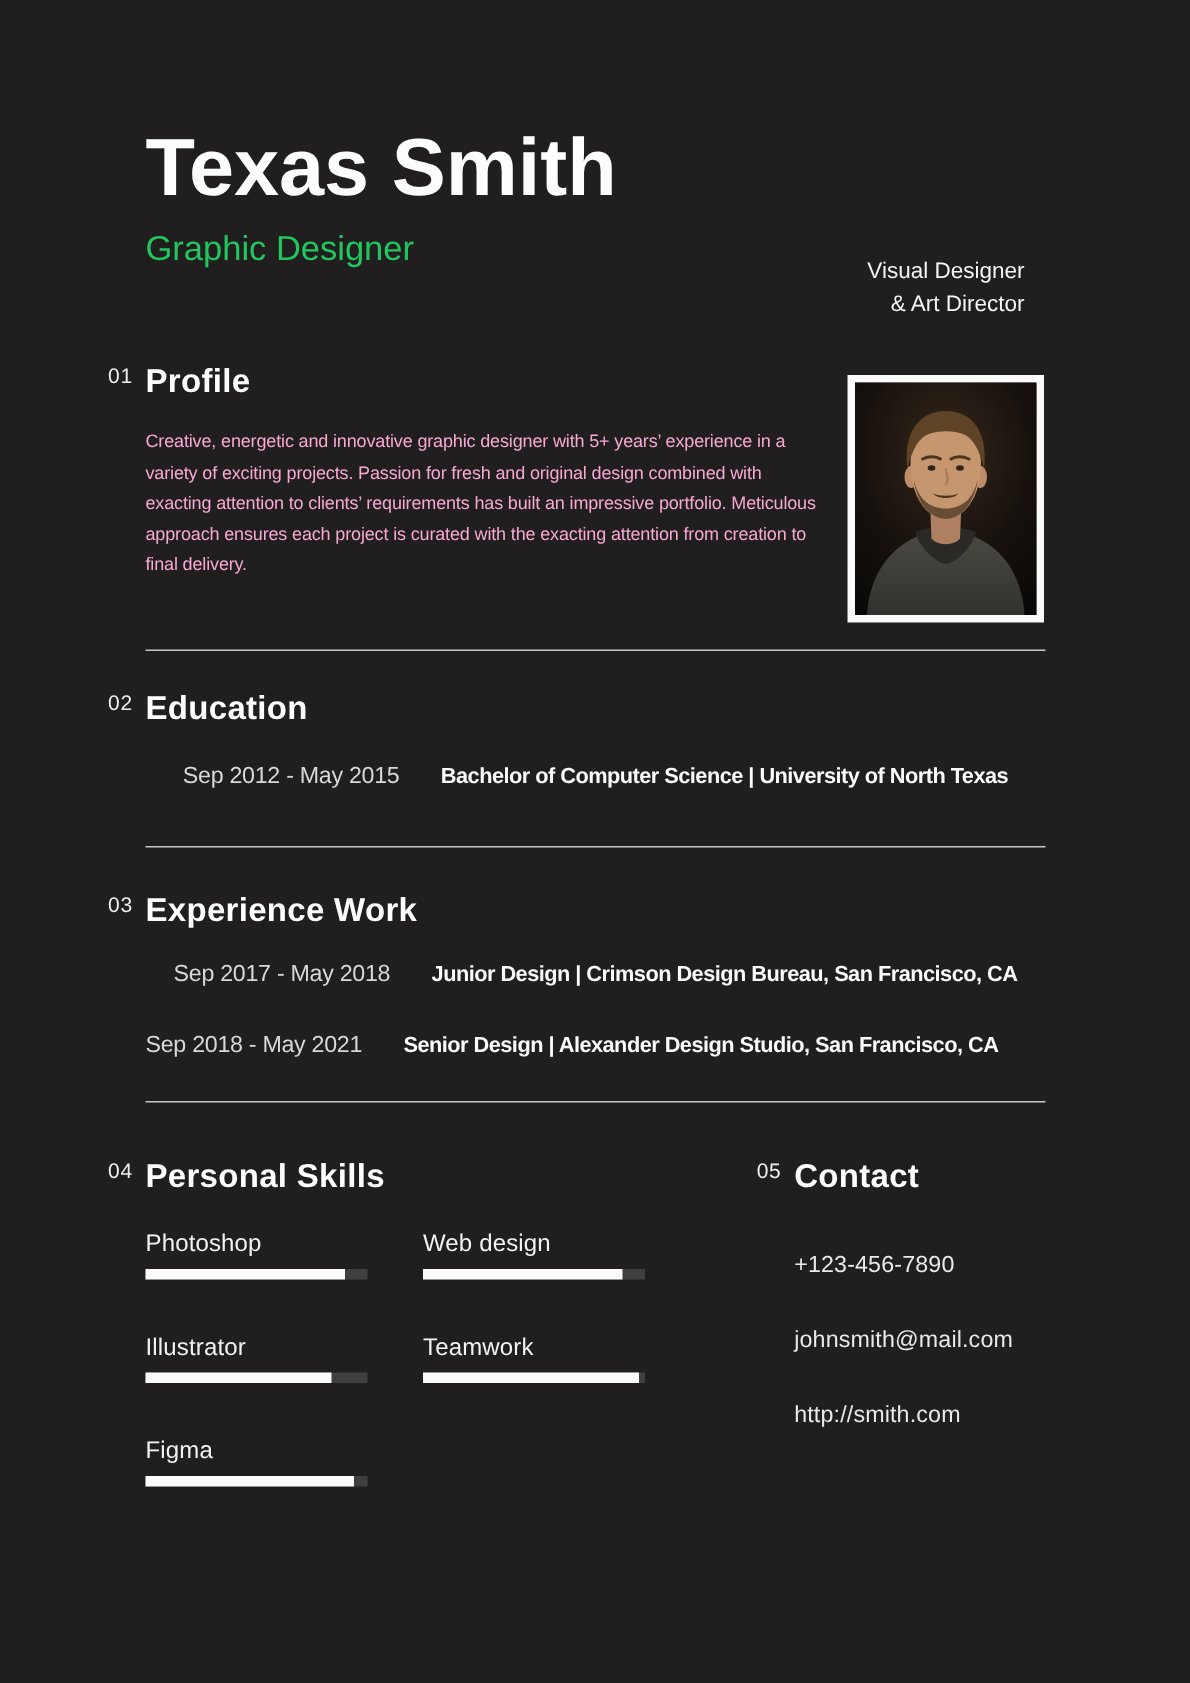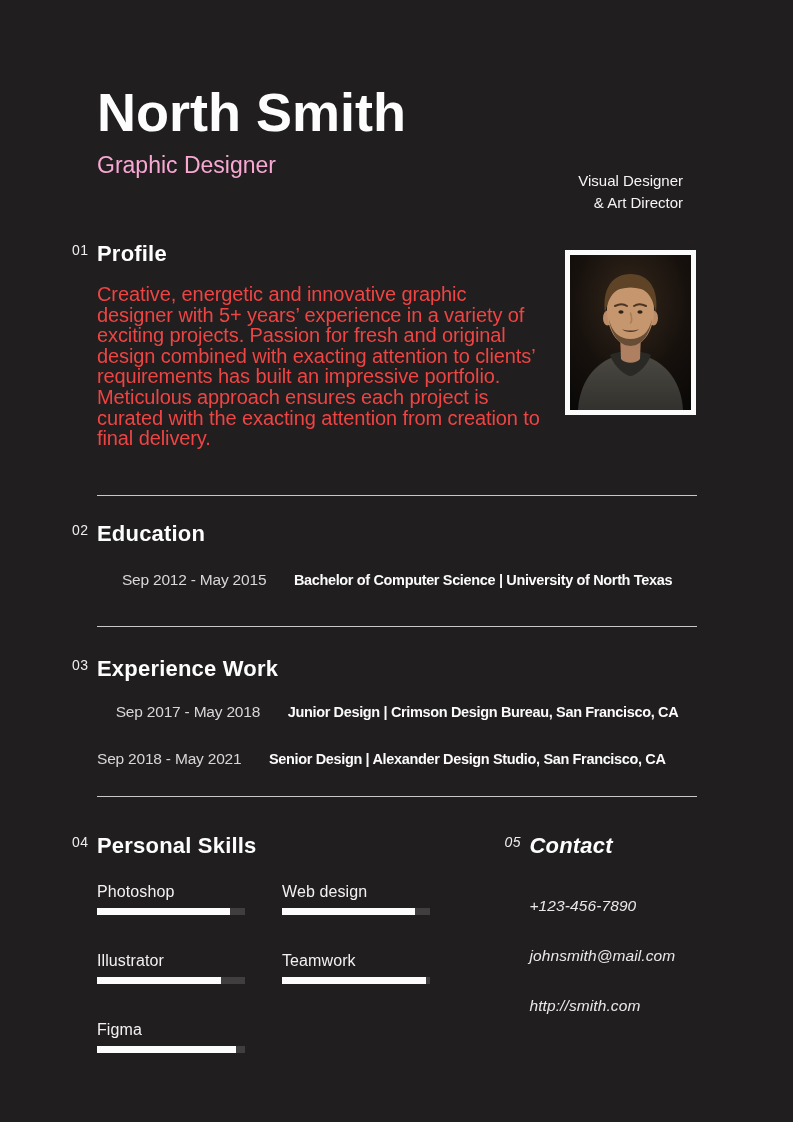--- a/index.html
+++ b/index.html
@@ -20,21 +20,21 @@
   header { position: relative; }
   .name {
     margin: 0; padding-top: 84px;
     font-size: 54px; line-height: 56px;
     font-weight: 700; letter-spacing: 0px;
     color: #fdfdfd;
   }
   .job-title {
     margin-top: 13px;
     font-size: 23px; line-height: 24px;
-    font-weight: 400; color: #f9a8d4;
+    font-weight: 400; color: #22c55e;
   }
   .roles {
     position: absolute; top: 170px; right: 14px;
     text-align: right; white-space: pre-line;
     font-size: 15px; line-height: 21.5px;
     color: #f6f4f4;
   }
   
   .sec-head { display: flex; align-items: flex-start; margin-left: -25px; }
   .sec-num {
@@ -43,22 +43,22 @@
     color: #efeded; text-align: left;
   }
   .sec-title {
     margin: 0; font-size: 22px; line-height: 26px;
     font-weight: 700; color: #fdfdfd; letter-spacing: 0.2px;
   }
   
   .profile { position: relative; margin-top: 64px; }
   .profile-text {
     margin: 17px 0 0; width: 447px;
-    font-size: 20px; line-height: 20.6px; letter-spacing: -0.1px;
-    color: #ef4444;
+    font-size: 12px; line-height: 20.6px; letter-spacing: -0.1px;
+    color: #f9a8d4;
   }
   .photo-frame {
     position: absolute; top: 9px; right: 1px;
     width: 121px; height: 155px;
     background: #0d0b09;
     border: 5px solid #fbfbfb;
   }
   .photo-frame svg { display: block; }
   
   .rule { border: none; border-top: 1px solid #c9c7c7; margin: 0; }
@@ -79,21 +79,21 @@
     color: #d9d7d7; letter-spacing: -0.2px;
   }
   .row .desc {
     font-size: 14.5px; line-height: 20px;
     font-weight: 700; letter-spacing: -0.35px;
     color: #fbfbfb;
   }
   
   .bottom { display: flex; align-items: flex-start; margin-top: 36px; }
   .skills-block { width: 365px; }
-  .contact-block { margin-left: 83px; width: 175px; font-style: italic; }
+  .contact-block { margin-left: 83px; width: 175px; }
   .skills-grid {
     margin-top: 24px;
     display: grid;
     grid-template-columns: 148px 148px;
     grid-template-rows: repeat(3, auto);
     grid-auto-flow: column;
     column-gap: 60px; row-gap: 20px; gap: 37px;
   }
   .skill-label {
     font-size: 16px; line-height: 18px;
@@ -110,21 +110,21 @@
     color: #eae8e8; letter-spacing: 0.1px;
   }
   .contact-item.first { margin-top: 38px; }
 </style>
 </head>
 <body>
 
 <div class="page">
 
   <header>
-    <h1 class="name">North Smith</h1>
+    <h1 class="name">Texas Smith</h1>
     <div class="job-title">Graphic Designer</div>
     <div class="roles">Visual Designer
 &amp; Art Director</div>
   </header>
 
   <section class="profile">
     <div class="sec-head">
       <span class="sec-num">01</span>
       <h2 class="sec-title">Profile</h2>
     </div>

